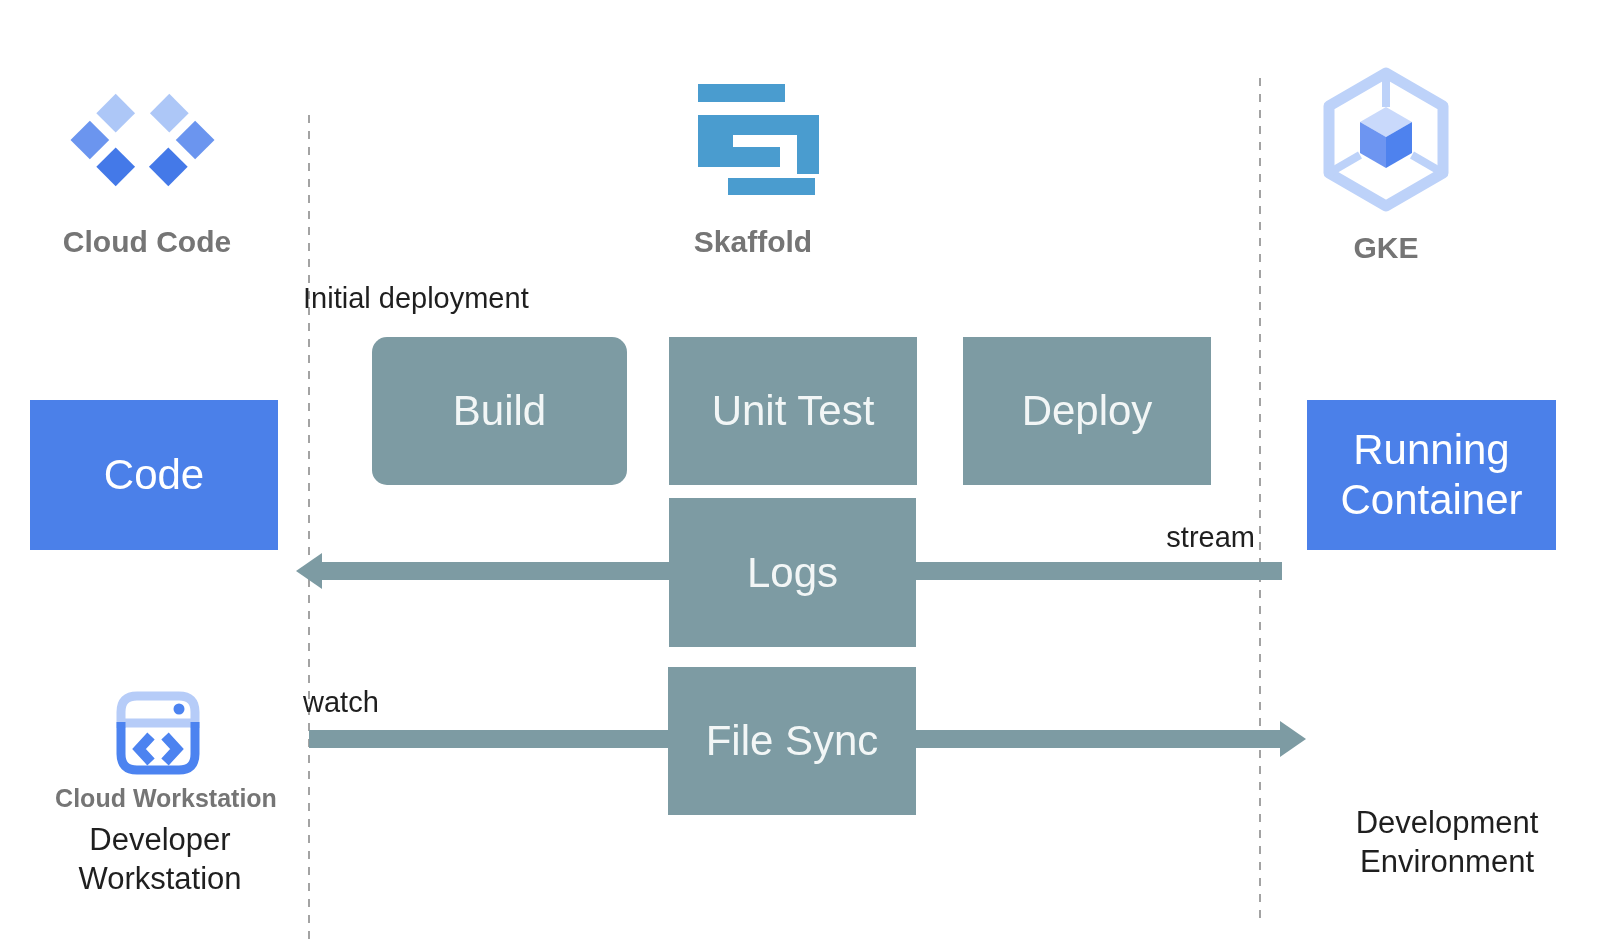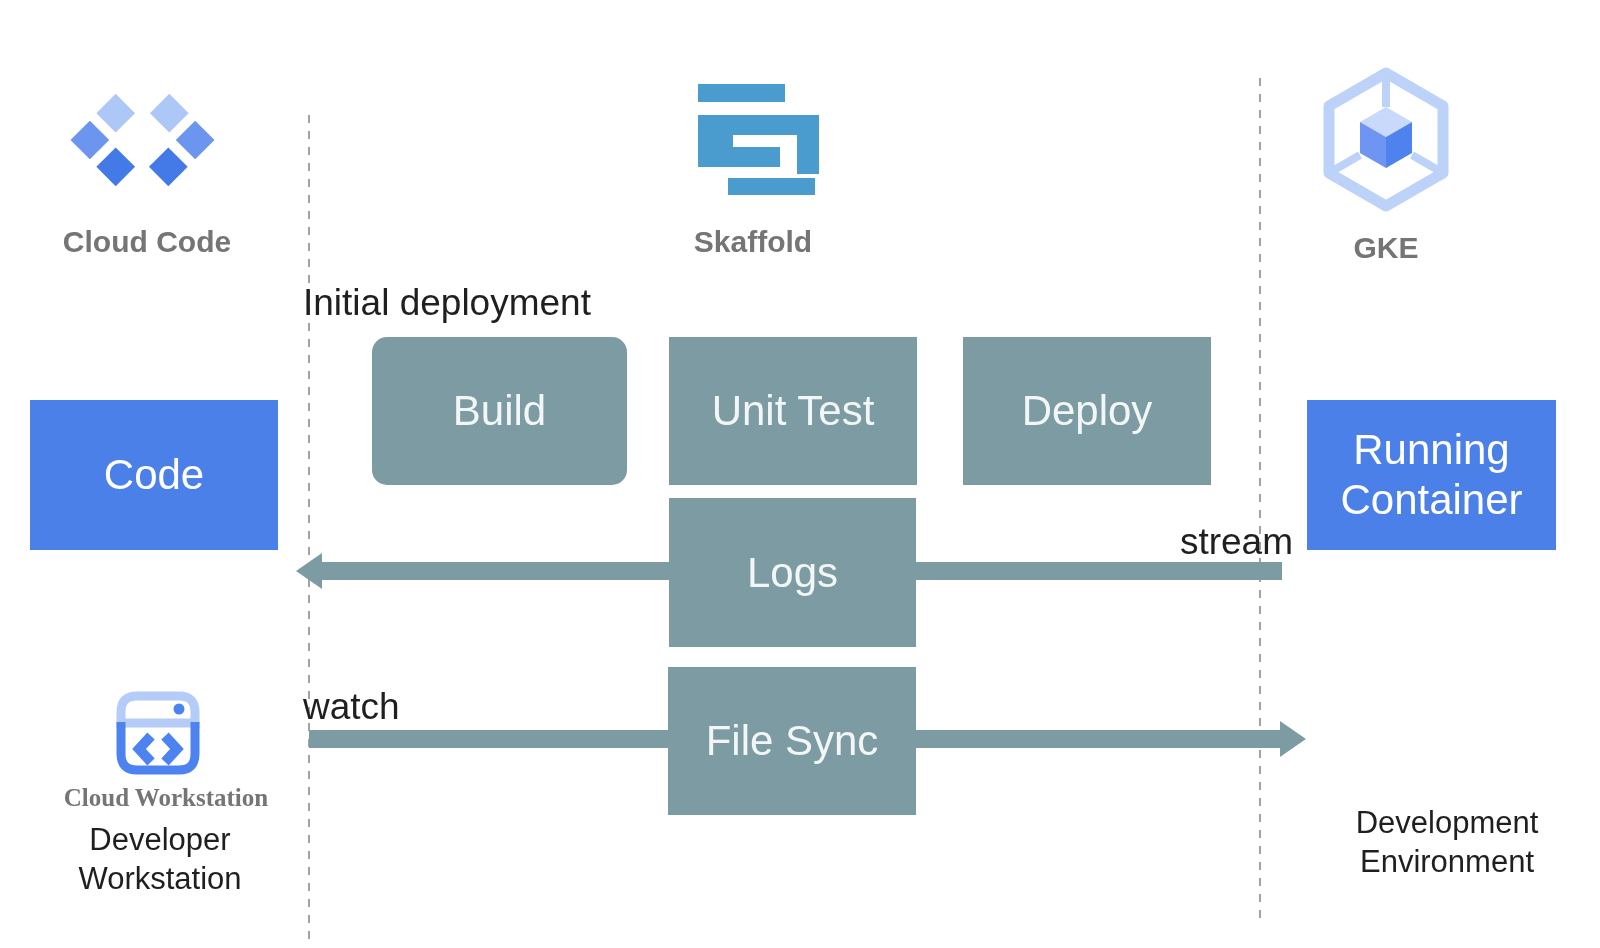--- a/index.html
+++ b/index.html
@@ -52,25 +52,25 @@
     border-right:26px solid #7d9ba3;
   }
   .head.filesync{
     left:1280px;top:721px;
     border-top:18px solid transparent;border-bottom:18px solid transparent;
     border-left:26px solid #7d9ba3;
   }
 
   
   .note{
-    position:absolute;z-index:4;color:#1f1f1f;font-size:37px;white-space:nowrap;
+    position:absolute;z-index:4;color:#1f1f1f;font-size:29px;white-space:nowrap;
   }
   .note.initial{left:303px;top:282px;}
   .note.watch{left:303px;top:686px;}
-  .note.stream-label{left:1255px;top:521px;transform:translateX(-100%);margin-left:38px;}
+  .note.stream-label{left:1255px;top:521px;transform:translateX(-100%);}
   .caption{
     position:absolute;z-index:4;color:#1f1f1f;font-size:31px;line-height:39px;
     text-align:center;transform:translateX(-50%);
   }
   .caption.dev-workstation{left:160px;top:820px;width:240px;text-align:center;}
   .caption.dev-environment{left:1447px;top:803px;width:280px;}
 </style>
 </head>
 <body>
 
@@ -147,18 +147,18 @@
   <div class="logo" style="left:113px;top:688px;">
     <svg width="90" height="90" viewBox="0 0 90 90">
       <path d="M8 40 L8 24 Q8 8 24 8 L66 8 Q82 8 82 24 L82 40" fill="none" stroke="#b6ccf8" stroke-width="9"></path>
       <line x1="8" y1="35" x2="82" y2="35" stroke="#b6ccf8" stroke-width="9"></line>
       <path d="M8 34 L8 66 Q8 82 24 82 L66 82 Q82 82 82 66 L82 34" fill="none" stroke="#4c83f0" stroke-width="9"></path>
       <circle cx="66" cy="21" r="5.5" fill="#4c83f0"></circle>
       <polyline points="38,48 26,61 38,74" fill="none" stroke="#4c83f0" stroke-width="10"></polyline>
       <polyline points="52,48 64,61 52,74" fill="none" stroke="#4c83f0" stroke-width="10"></polyline>
     </svg>
   </div>
-  <div class="logo-label" style="left:166px;top:784px;font-size:25px;font-family:Liberation Serif, serif;">Cloud Workstation</div>
+  <div class="logo-label" style="left:166px;top:784px;font-size:25px;">Cloud Workstation</div>
 
   <div class="caption dev-workstation">Developer Workstation</div>
   <div class="caption dev-environment">Development Environment</div>
 
 </div>
 
 </body></html>

